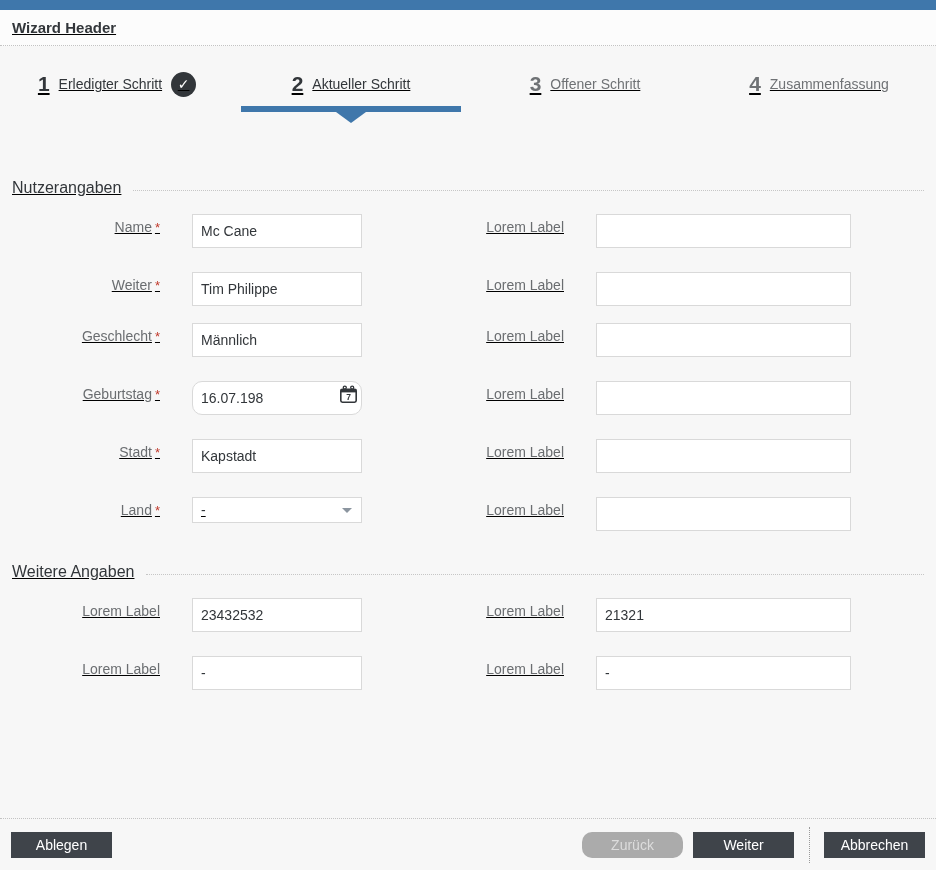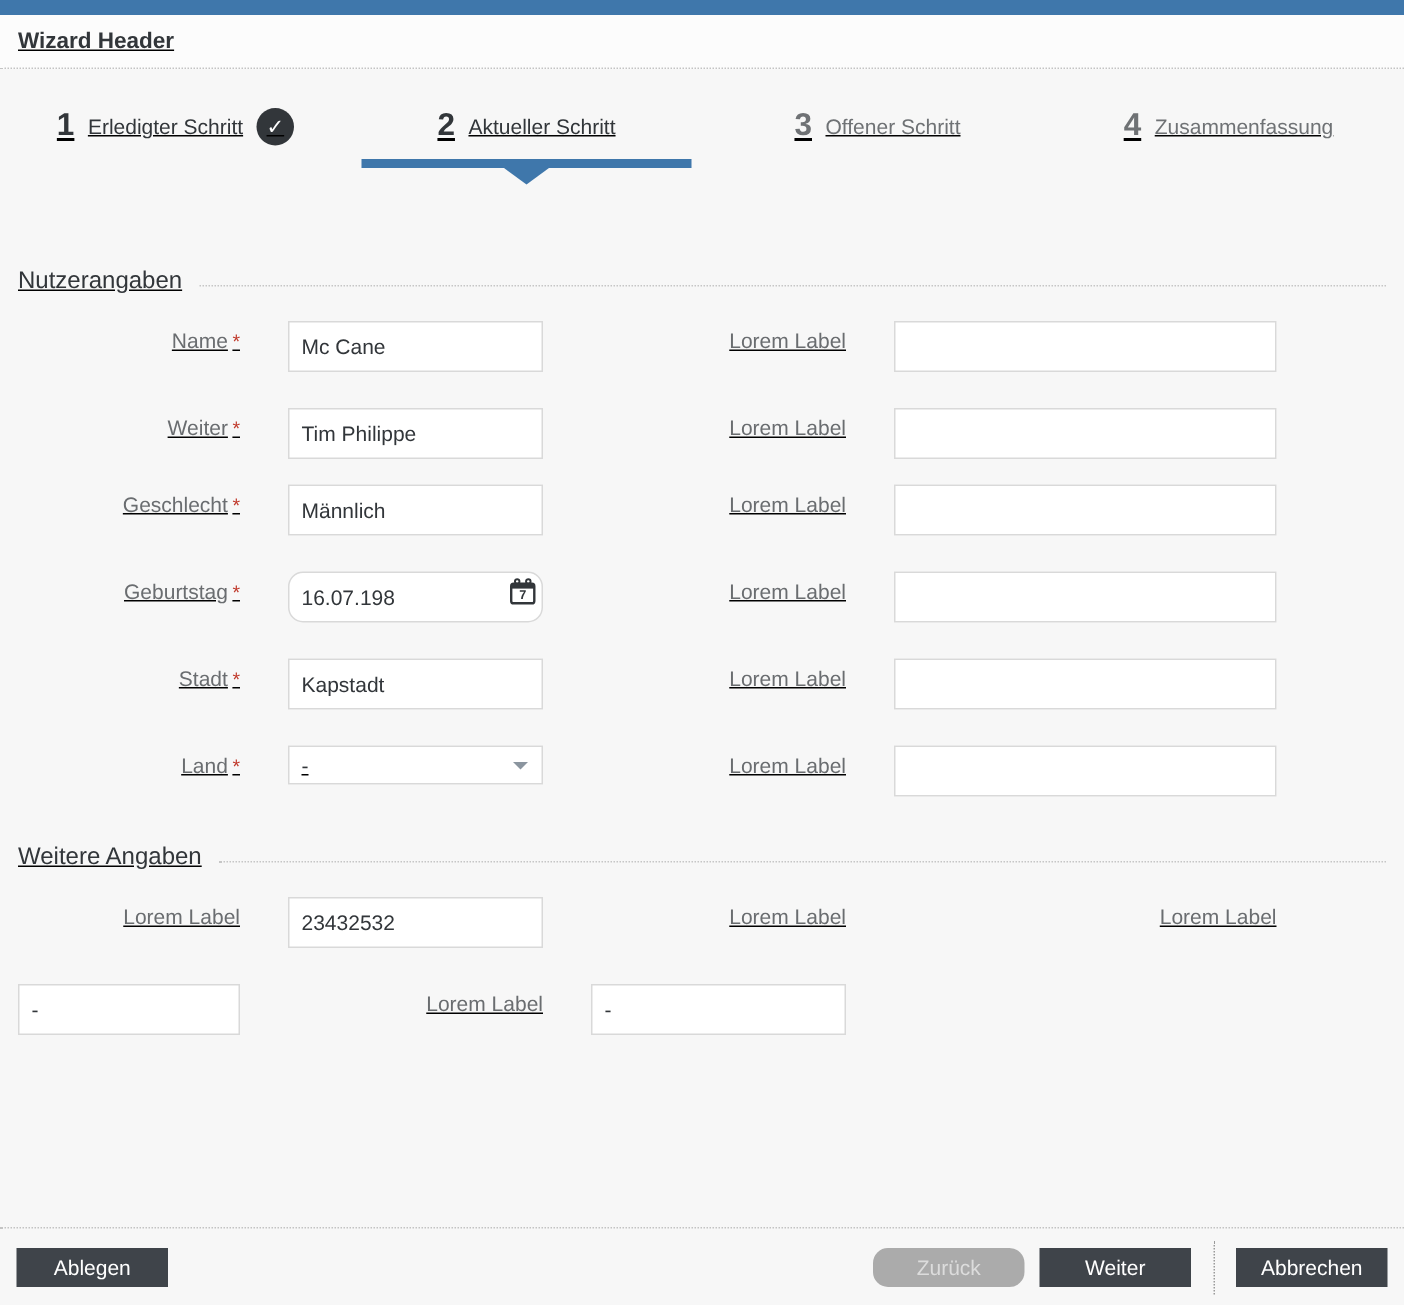--- a/index.html
+++ b/index.html
@@ -160,20 +160,21 @@
 
     <div class="section-header second">
       <span class="stitle">Weitere Angaben</span>
       <span class="leader"></span>
     </div>
 
     <div class="form-grid grp3">
       <div class="flabel">Lorem Label</div>
       <div class="fwrap"><input class="finput" value="23432532" style=""></div>
       <div class="flabel">Lorem Label</div>
+      <div class="fwrap"><input class="finput" value="21321" style=""></div>
 
       <div class="flabel">Lorem Label</div>
       <div class="fwrap"><input class="finput" value="-" style=""></div>
       <div class="flabel">Lorem Label</div>
       <div class="fwrap"><input class="finput" value="-" style=""></div>
     </div>
 
   </div>
 
   <div class="footer">

